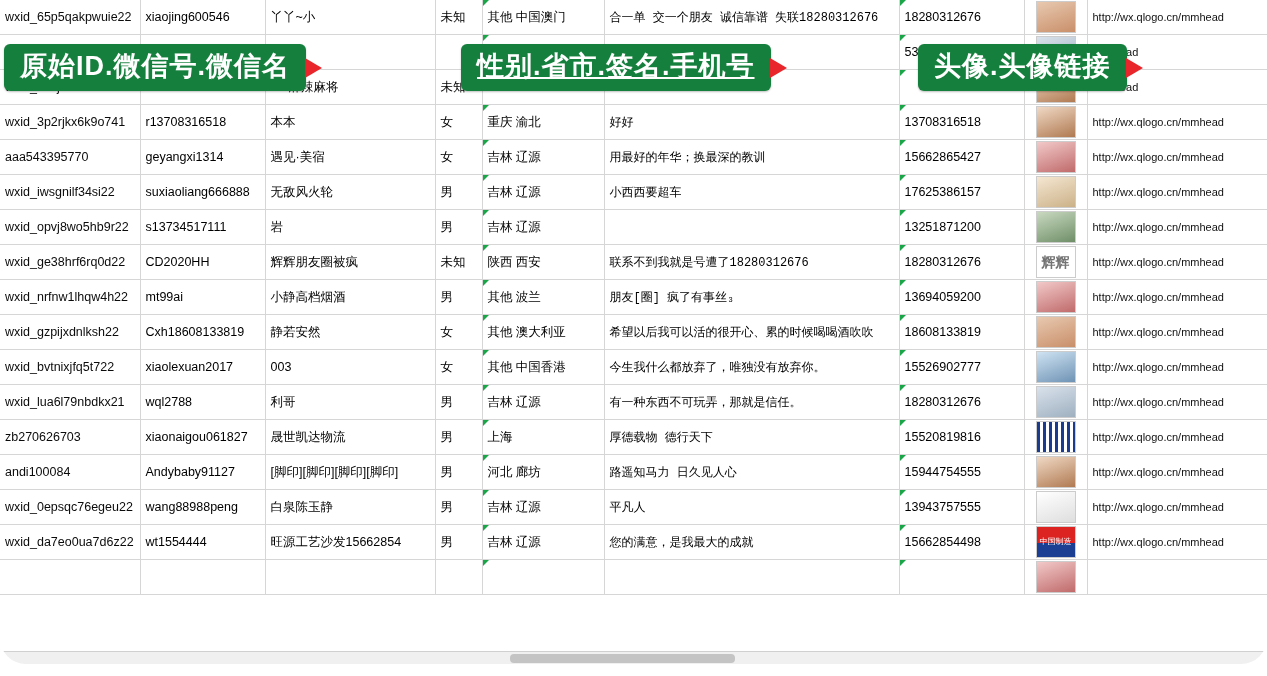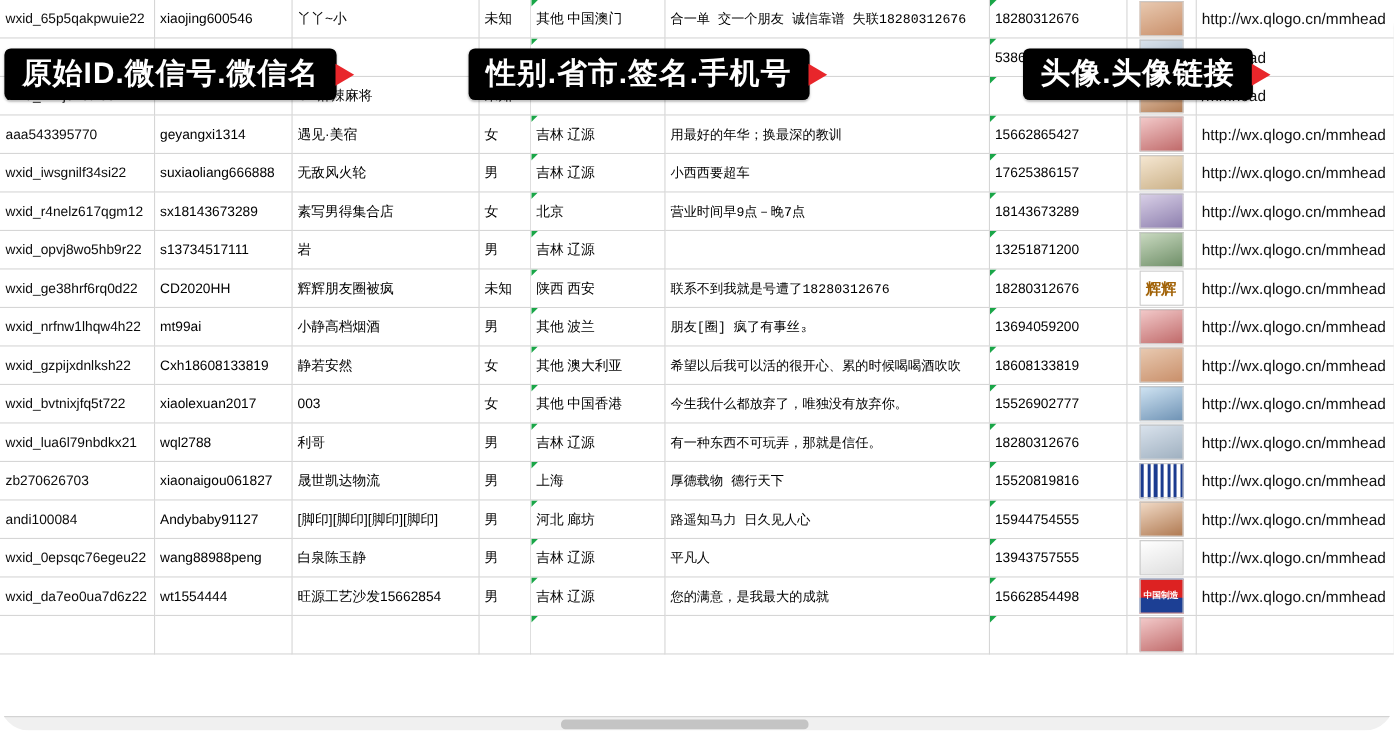--- a/index.html
+++ b/index.html
@@ -44,46 +44,45 @@
   col.c-name    { width: 170px; }
   col.c-sex     { width: 47px; }
   col.c-region  { width: 122px; }
   col.c-sign    { width: 295px; }
   col.c-phone   { width: 125px; }
   col.c-avatar  { width: 63px; }
   col.c-link    { width: 180px; }
 
   td.cell-origid { color: #0b0b0b; }
   td.cell-sign   { font-size: 12px; font-family: Liberation Mono, monospace; }
-  td.cell-link   { color: #111111; font-size: 14px; }
+  td.cell-link   { color: #111111; font-size: 11px; }
   td.cell-avatar { padding: 0; text-align: center; }
 
   .avatar-box {
     width: 38px;
     height: 30px;
     margin: 0 auto;
     border: 1px solid #cccccc;
     background: linear-gradient(145deg,#cfd6dd 0%,#e7ebef 45%,#b9c2cb 100%);
     display: block;
     position: relative;
     overflow: hidden;
-    font-weight: bold;
   }
   .avatar-box.a1 { background: linear-gradient(160deg,#e8c9b0,#c98f6a); }
   .avatar-box.a2 { background: linear-gradient(160deg,#d9e2ec,#9fb0c0); }
   .avatar-box.a3 { background: linear-gradient(160deg,#f0d9c5,#b07a52); }
   .avatar-box.a4 { background: linear-gradient(160deg,#c9d9c0,#6f8f68); }
   .avatar-box.a5 { background: linear-gradient(160deg,#f5e7d2,#cbb188); }
   .avatar-box.a6 { background: linear-gradient(160deg,#d8cfe6,#8d7fae); }
   .avatar-box.a7 { background: linear-gradient(160deg,#f2c9c9,#c06a6a); }
   .avatar-box.a8 { background: linear-gradient(160deg,#cfe3f2,#6f93b5); }
   .avatar-box.a9 { background: linear-gradient(160deg,#efe0c0,#b99f6a); }
   .avatar-box.a10{ background: linear-gradient(160deg,#ffffff,#dedede); }
   .avatar-box.txt {
-    color: #a16207;
+    color: #737373;
     font-size: 14px;
     font-weight: bold;
     line-height: 30px;
     background: #ffffff;
   }
   .avatar-box.txt-big {
     color: #1a1a1a;
     font-size: 19px;
     font-weight: bold;
     line-height: 30px;
@@ -133,21 +132,21 @@
     top: 2px;
     width: 225px;
     height: 9px;
     background: #c4c4c4;
     border-radius: 4px;
   }
 
   
   .banner {
     position: absolute;
-    background: #000000;
+    background: #15803d;
     color: #ffffff;
     font-weight: bold;
     font-size: 27px;
     letter-spacing: 1px;
     line-height: 1;
     padding: 9px 16px 11px 16px;
     border-radius: 6px;
     white-space: nowrap;
     box-shadow: 0 1px 2px rgba(0,0,0,0.25);
   }
@@ -155,22 +154,22 @@
     content: "";
     position: absolute;
     right: -16px;
     top: 50%;
     margin-top: -10px;
     border-left: 17px solid #e8262b;
     border-top: 10px solid transparent;
     border-bottom: 10px solid transparent;
   }
   #banner1 { left: 4px;   top: 44px; }
-  #banner2 { left: 426px; top: 44px; }
-  #banner3 { left: 918px; top: 44px; margin-left: 12px; }
+  #banner2 { left: 461px; top: 44px; text-decoration: underline; }
+  #banner3 { left: 918px; top: 44px; }
 </style>
 </head>
 <body>
 
 <div id="sheet">
 
   <table class="grid">
     <colgroup>
       <col class="c-origid">
         <col class="c-wxid">
@@ -216,20 +215,33 @@
           <td class="cell-sex">未知</td>
           <td class="cell-region"></td>
           <td class="cell-sign"></td>
           <td class="cell-phone"></td>
           <td class="cell-avatar">
             <div class="avatar-box a3"></div>
           </td>
           <td class="cell-link">/mmhead</td>
         </tr>
         <tr>
+          <td class="cell-origid">wxid_3p2rjkx6k9o741</td>
+          <td class="cell-wxid">r13708316518</td>
+          <td class="cell-name">本本</td>
+          <td class="cell-sex">女</td>
+          <td class="cell-region">重庆 渝北</td>
+          <td class="cell-sign">好好</td>
+          <td class="cell-phone">13708316518</td>
+          <td class="cell-avatar">
+            <div class="avatar-box a3"></div>
+          </td>
+          <td class="cell-link">http://wx.qlogo.cn/mmhead</td>
+        </tr>
+        <tr>
           <td class="cell-origid">aaa543395770</td>
           <td class="cell-wxid">geyangxi1314</td>
           <td class="cell-name">遇见·美宿</td>
           <td class="cell-sex">女</td>
           <td class="cell-region">吉林 辽源</td>
           <td class="cell-sign">用最好的年华；换最深的教训</td>
           <td class="cell-phone">15662865427</td>
           <td class="cell-avatar">
             <div class="avatar-box a7"></div>
           </td>
@@ -238,33 +250,20 @@
         <tr>
           <td class="cell-origid">wxid_iwsgnilf34si22</td>
           <td class="cell-wxid">suxiaoliang666888</td>
           <td class="cell-name">无敌风火轮</td>
           <td class="cell-sex">男</td>
           <td class="cell-region">吉林 辽源</td>
           <td class="cell-sign">小西西要超车</td>
           <td class="cell-phone">17625386157</td>
           <td class="cell-avatar">
             <div class="avatar-box a5"></div>
-          </td>
-          <td class="cell-link">http://wx.qlogo.cn/mmhead</td>
-        </tr>
-        <tr>
-          <td class="cell-origid">wxid_r4nelz617qgm12</td>
-          <td class="cell-wxid">sx18143673289</td>
-          <td class="cell-name">素写男得集合店</td>
-          <td class="cell-sex">女</td>
-          <td class="cell-region">北京</td>
-          <td class="cell-sign">营业时间早9点－晚7点</td>
-          <td class="cell-phone">18143673289</td>
-          <td class="cell-avatar">
-            <div class="avatar-box a6"></div>
           </td>
           <td class="cell-link">http://wx.qlogo.cn/mmhead</td>
         </tr>
         <tr>
           <td class="cell-origid">wxid_opvj8wo5hb9r22</td>
           <td class="cell-wxid">s13734517111</td>
           <td class="cell-name">岩</td>
           <td class="cell-sex">男</td>
           <td class="cell-region">吉林 辽源</td>
           <td class="cell-sign"></td>

